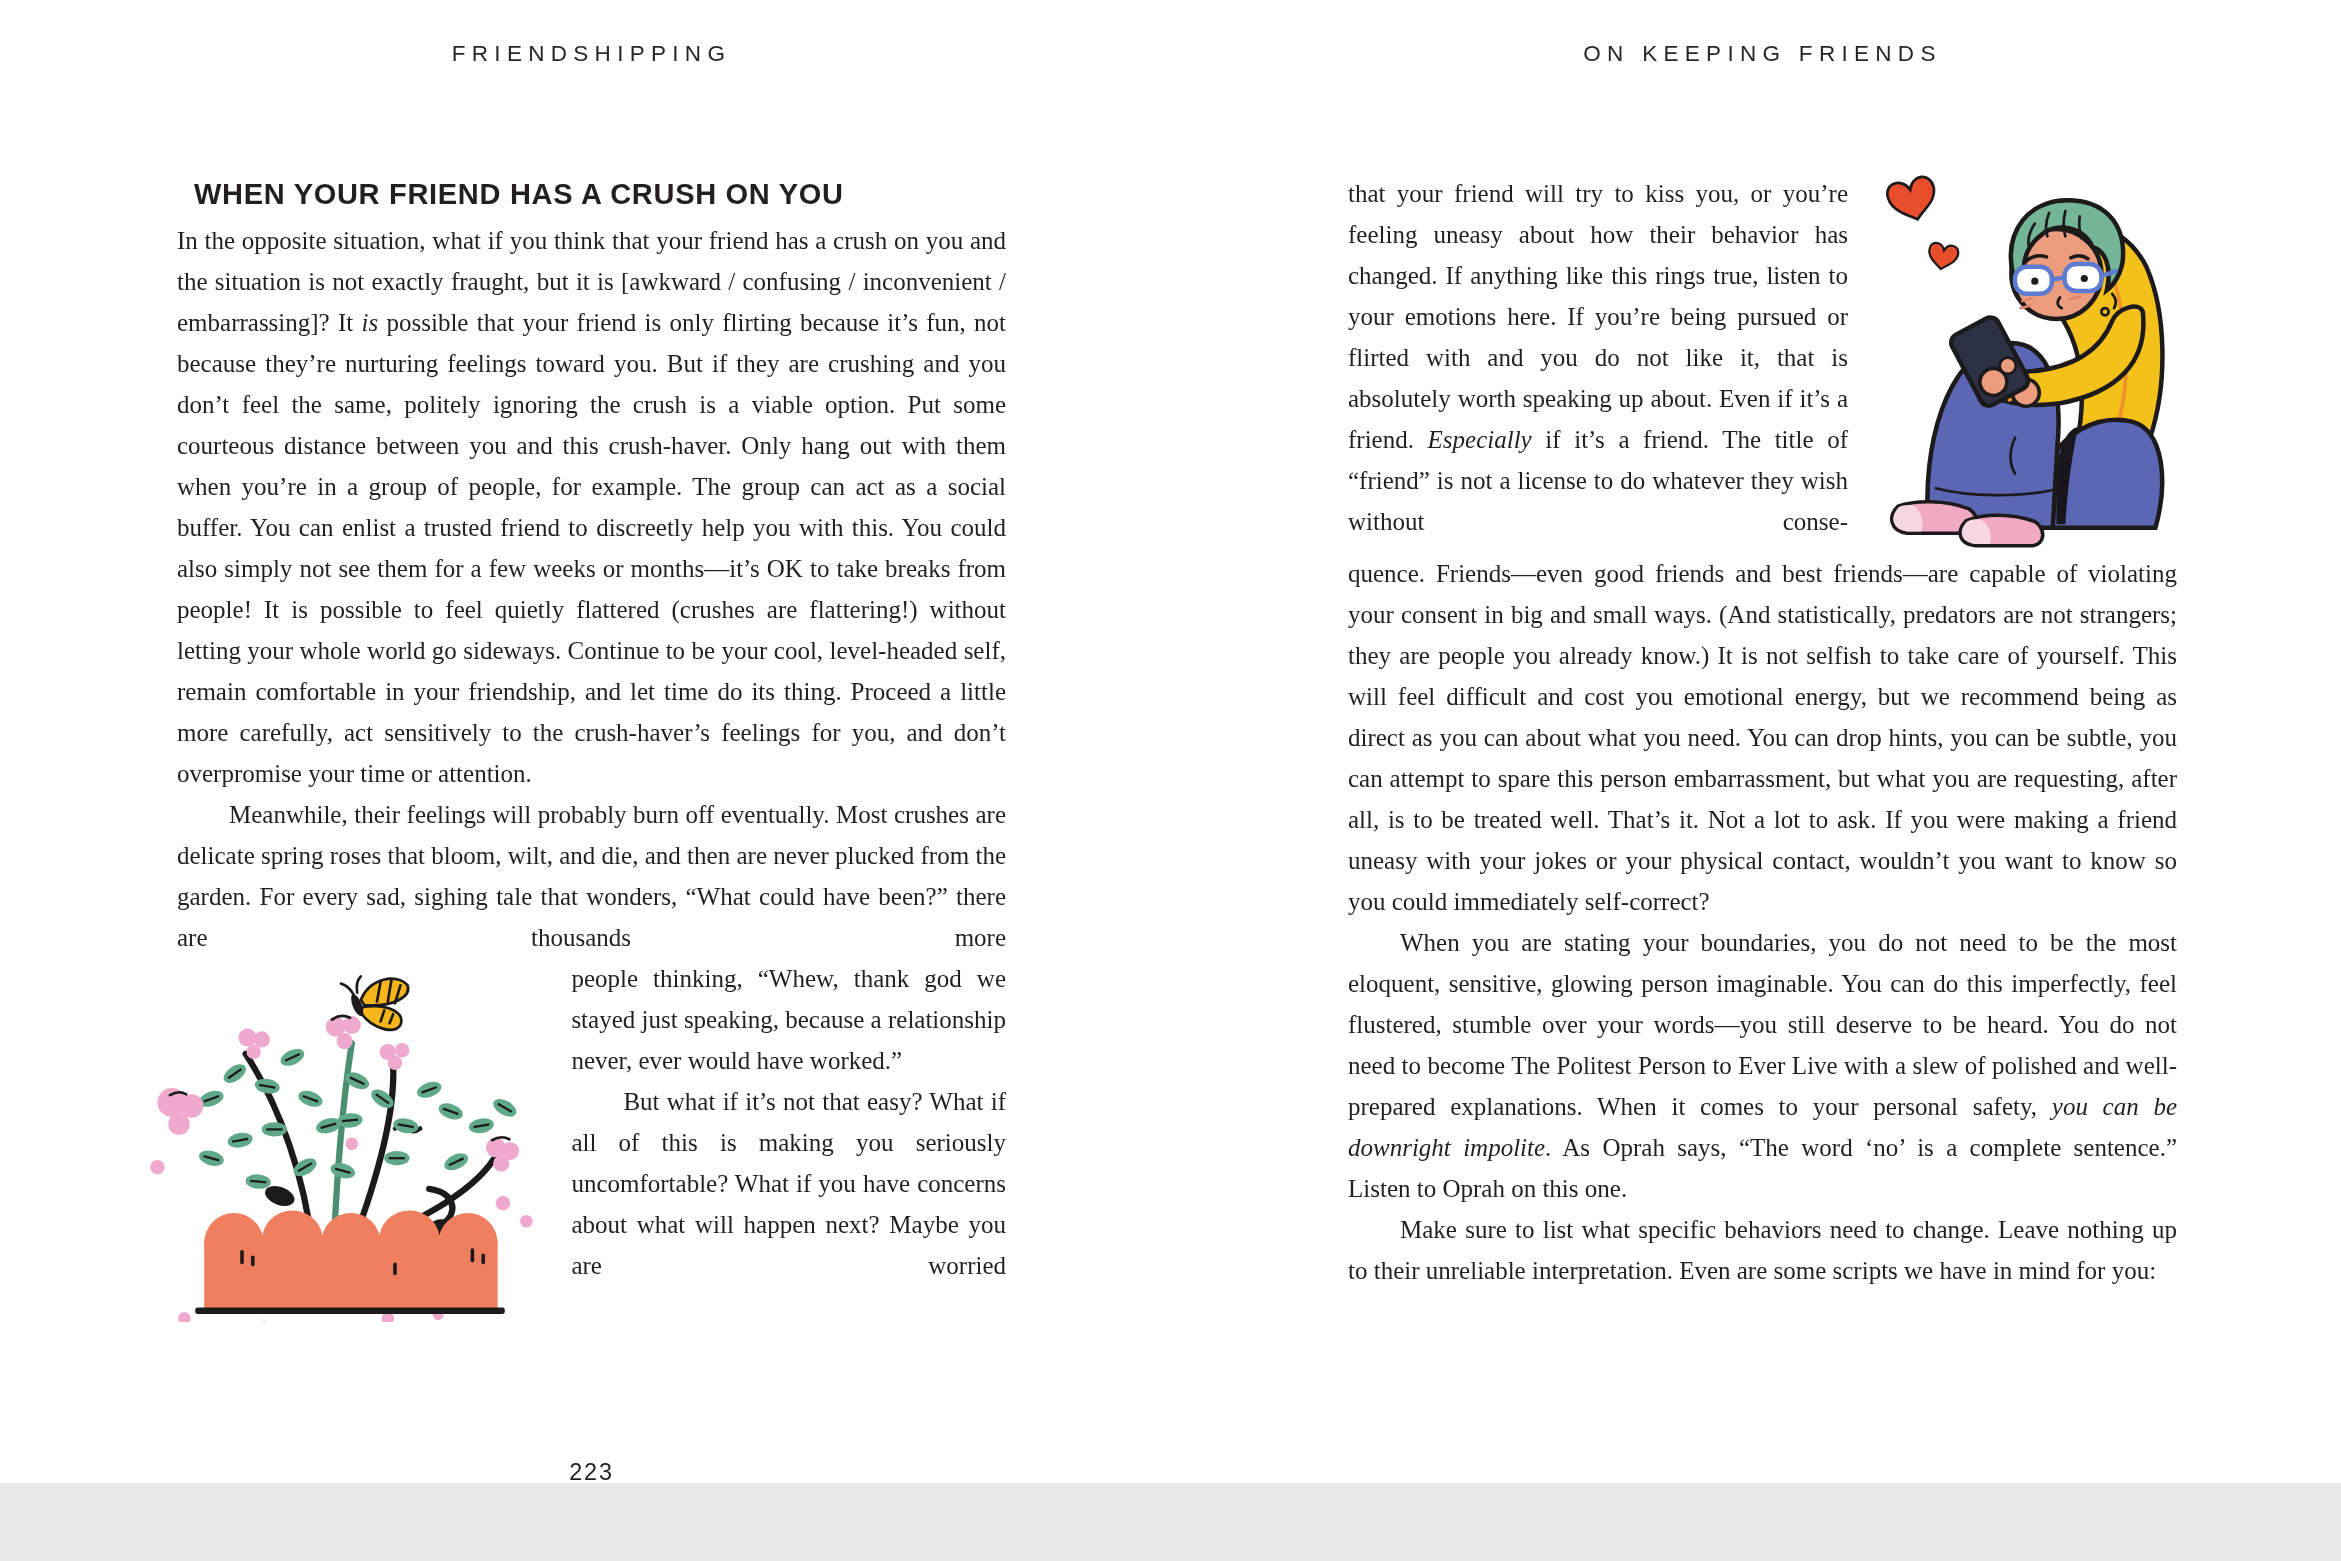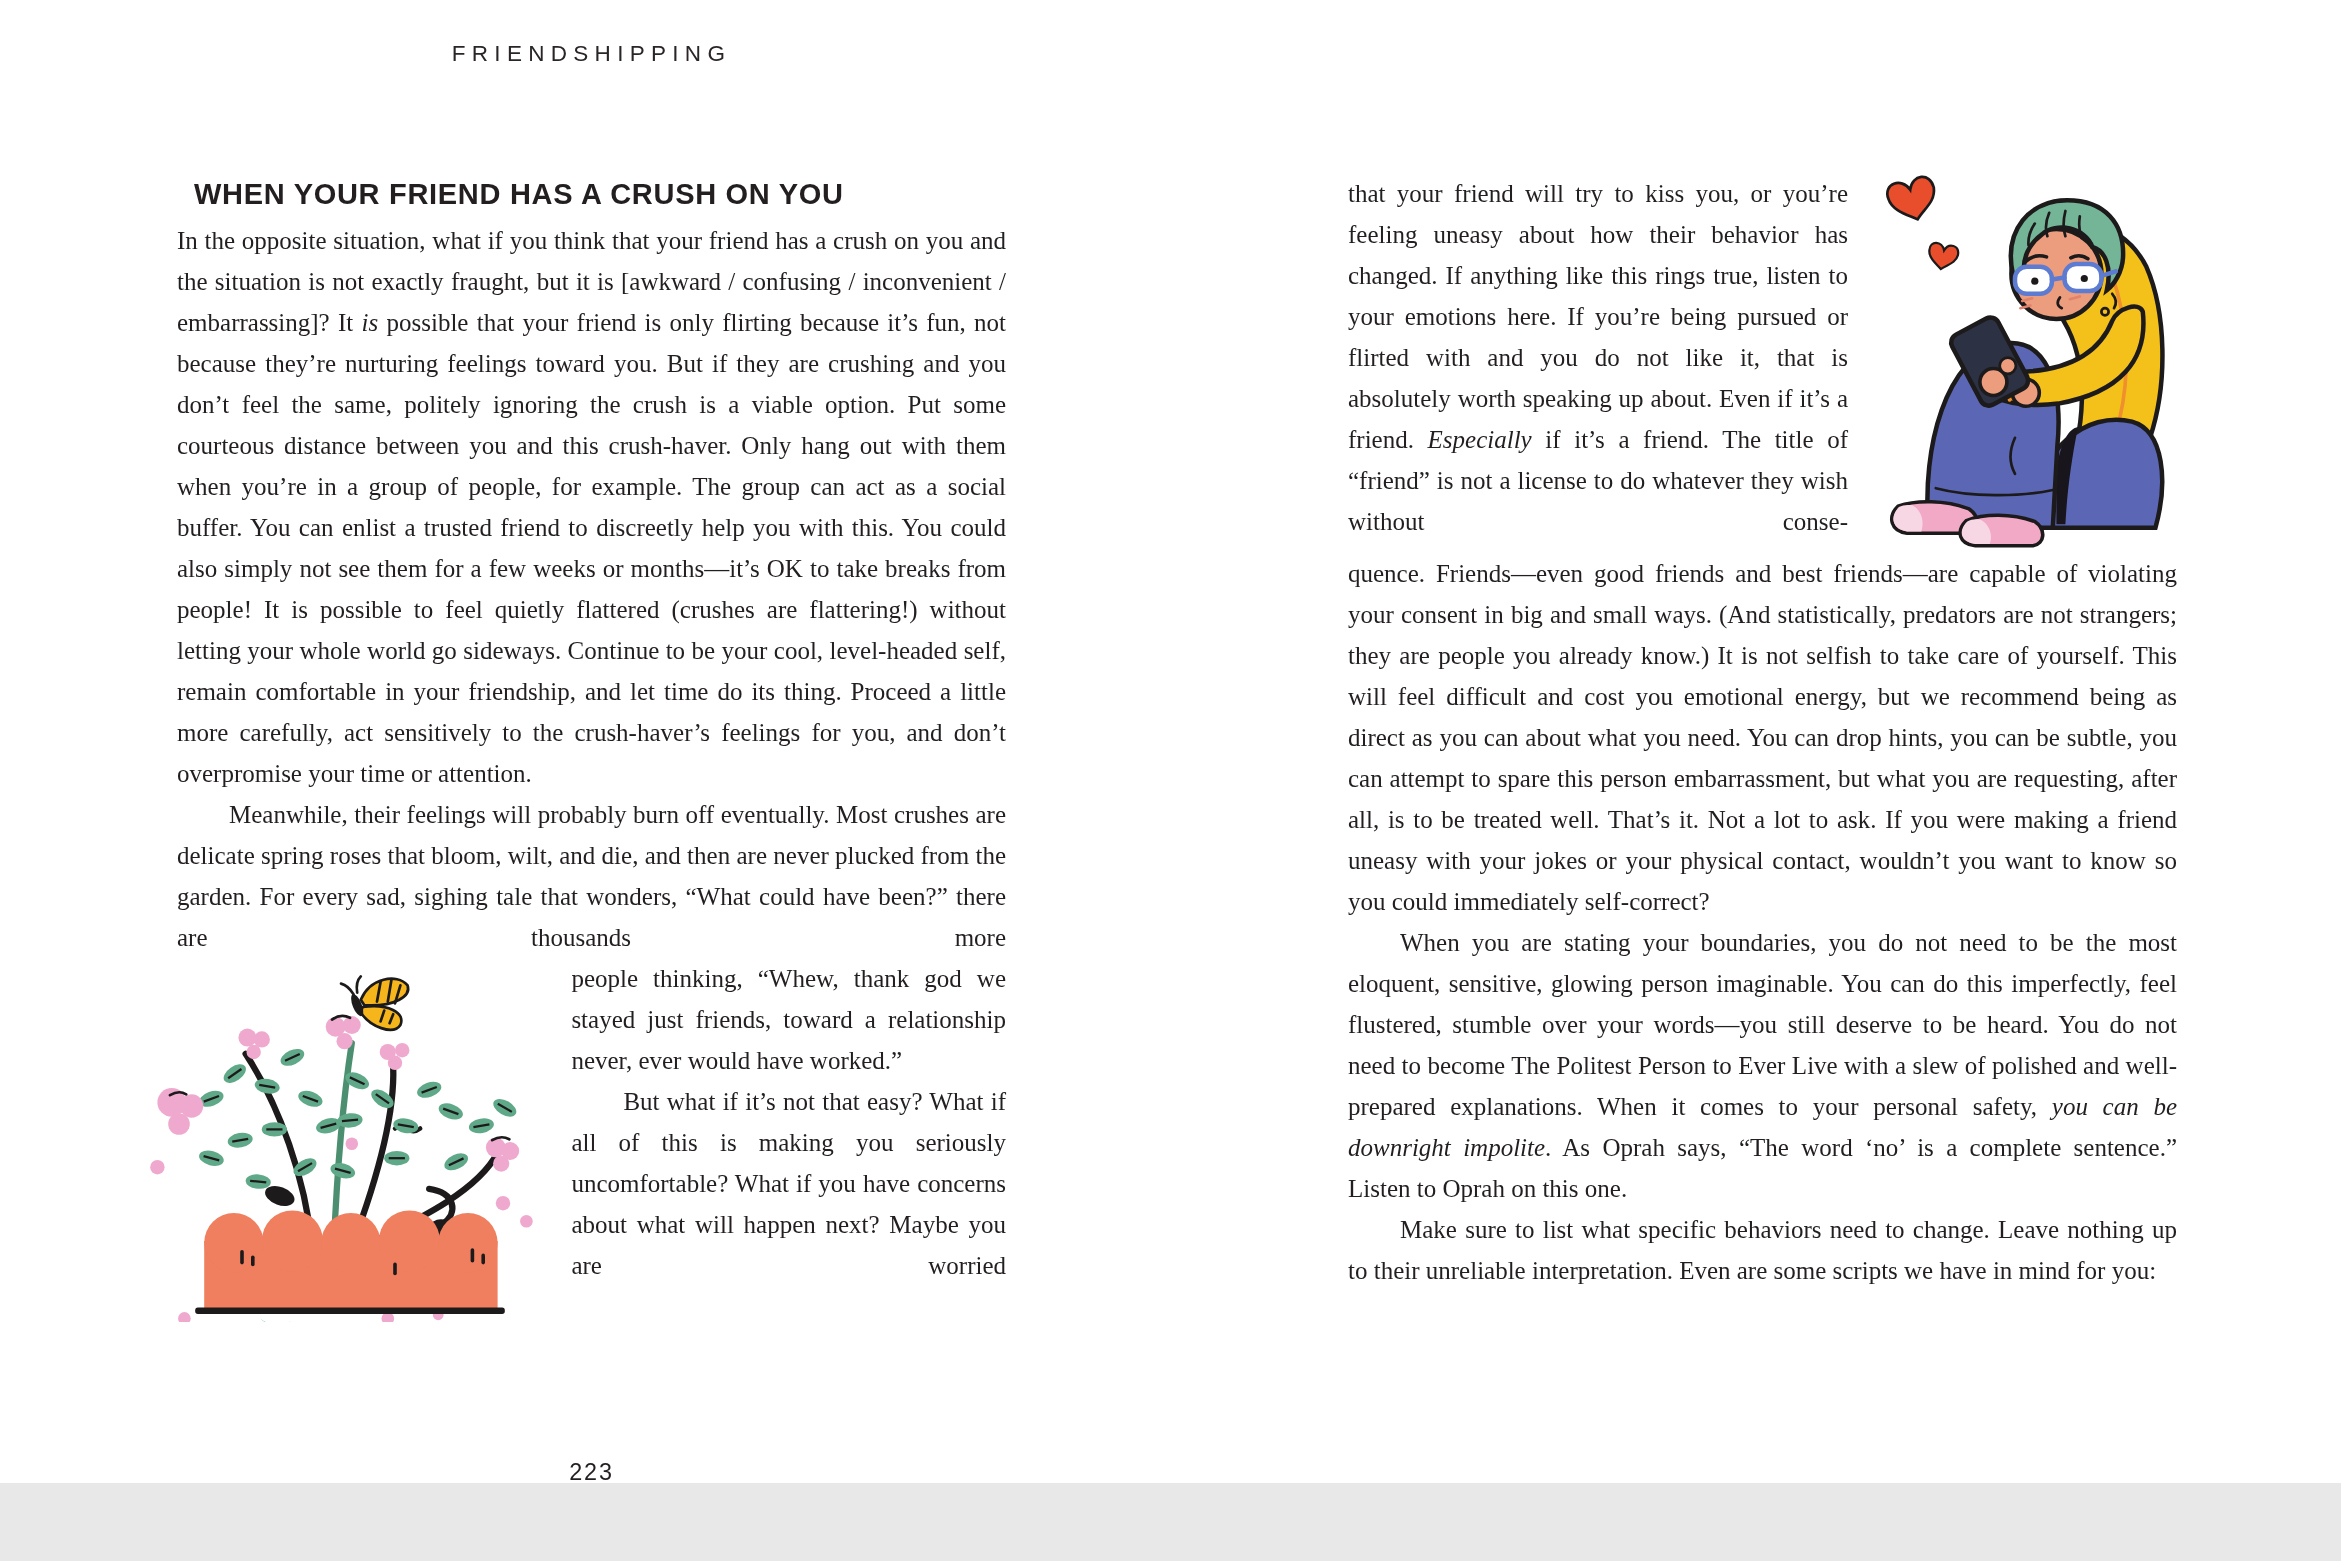--- a/index.html
+++ b/index.html
@@ -177,28 +177,29 @@
         </g>
         <g>
           <path d="M262,32 C272,8 302,2 314,16 C318,28 300,40 266,38 Z" fill="#f6b51b" stroke="#1d1a1b" stroke-width="3"></path>
           <path d="M264,40 C292,36 312,46 306,60 C298,72 272,62 262,46 Z" fill="#f6b51b" stroke="#1d1a1b" stroke-width="3"></path>
           <path d="M284,12 L280,34 M296,10 L292,34 M306,16 L300,36 M288,44 L284,56 M298,48 L294,58" stroke="#1d1a1b" stroke-width="3" stroke-linecap="round"></path>
           <ellipse cx="258" cy="38" rx="5" ry="13" transform="rotate(-22 258 38)" fill="#1d1a1b"></ellipse>
           <path d="M254,26 q-6,-10 -14,-12 M258,24 q-2,-12 4,-18" stroke="#1d1a1b" stroke-width="3" fill="none" stroke-linecap="round"></path>
         </g>
       </svg>
       <div class="left-wrap-col">
-        <p>people thinking, “Whew, thank god we stayed just friends, toward a relationship never, ever would have worked.”</p>
+        <p>people thinking, “Whew, thank god we stayed just speaking, because a relationship never, ever would have worked.”</p>
         <p class="ind jl">But what if it’s not that easy? What if all of this is making you seriously uncomfortable? What if you have concerns about what will happen next? Maybe you are worried</p>
       </div>
     </div>
   </div>
 
   <div class="abs pagenum" style="left:177px;top:1459px;width:829px;">223</div>
 
+  <div class="abs running-head" style="left:1348px;top:41px;width:829px;">ON KEEPING FRIENDS</div>
 
   <div class="abs body-col" style="left:1348px;top:173px;width:829px;">
     <div class="wrap-row">
       <div class="right-narrow-col">
         <p class="jl"><span>that your friend will try to kiss you, or you’re feeling uneasy about how their behavior has changed. If anything like this rings true, listen to your emotions here. If you’re being pursued or flirted with and you do not like it, that is absolutely worth speaking up about. Even if it’s a friend. </span><i>Especially</i><span> if it’s a friend. The title of “friend” is not a license to do whatever they wish without conse-</span></p>
       </div>
       <svg class="person-fig" viewBox="0 0 330 430">
         <g>
           <g transform="rotate(-14 36 36)">
             <path d="M36,26 C30,10 8,12 10,30 C11,44 26,52 36,60 C46,50 60,46 62,30 C62,12 42,10 36,26 Z" fill="#e94e2c" stroke="#1d1a1b" stroke-width="3"></path>

